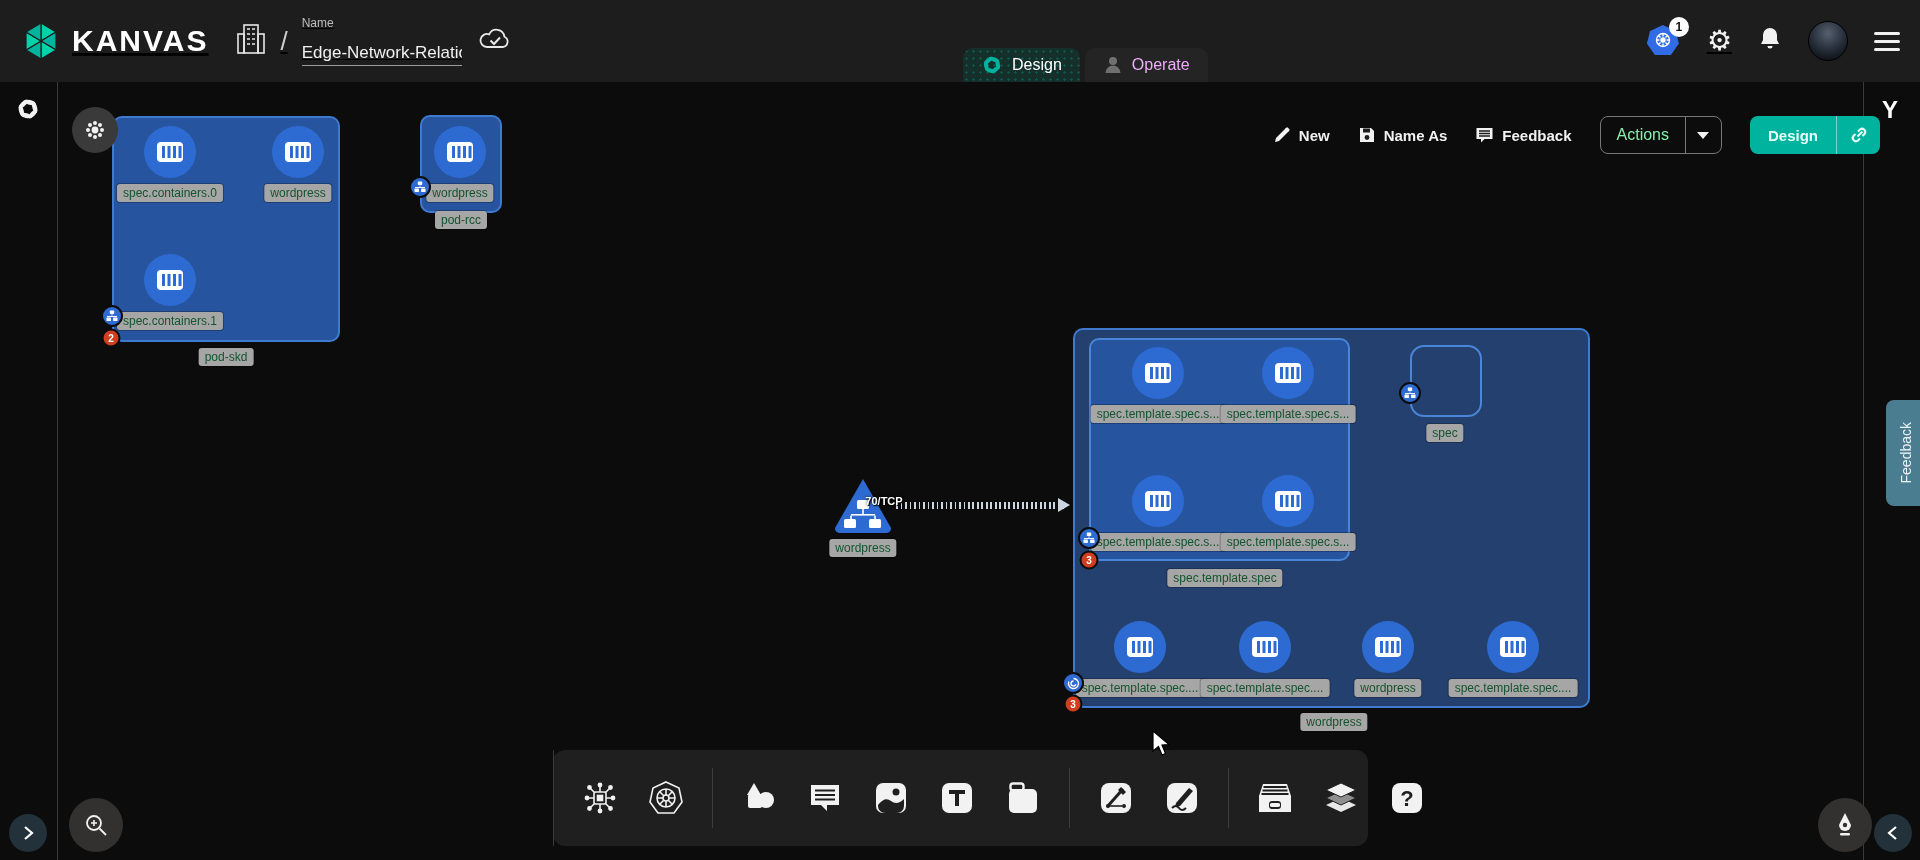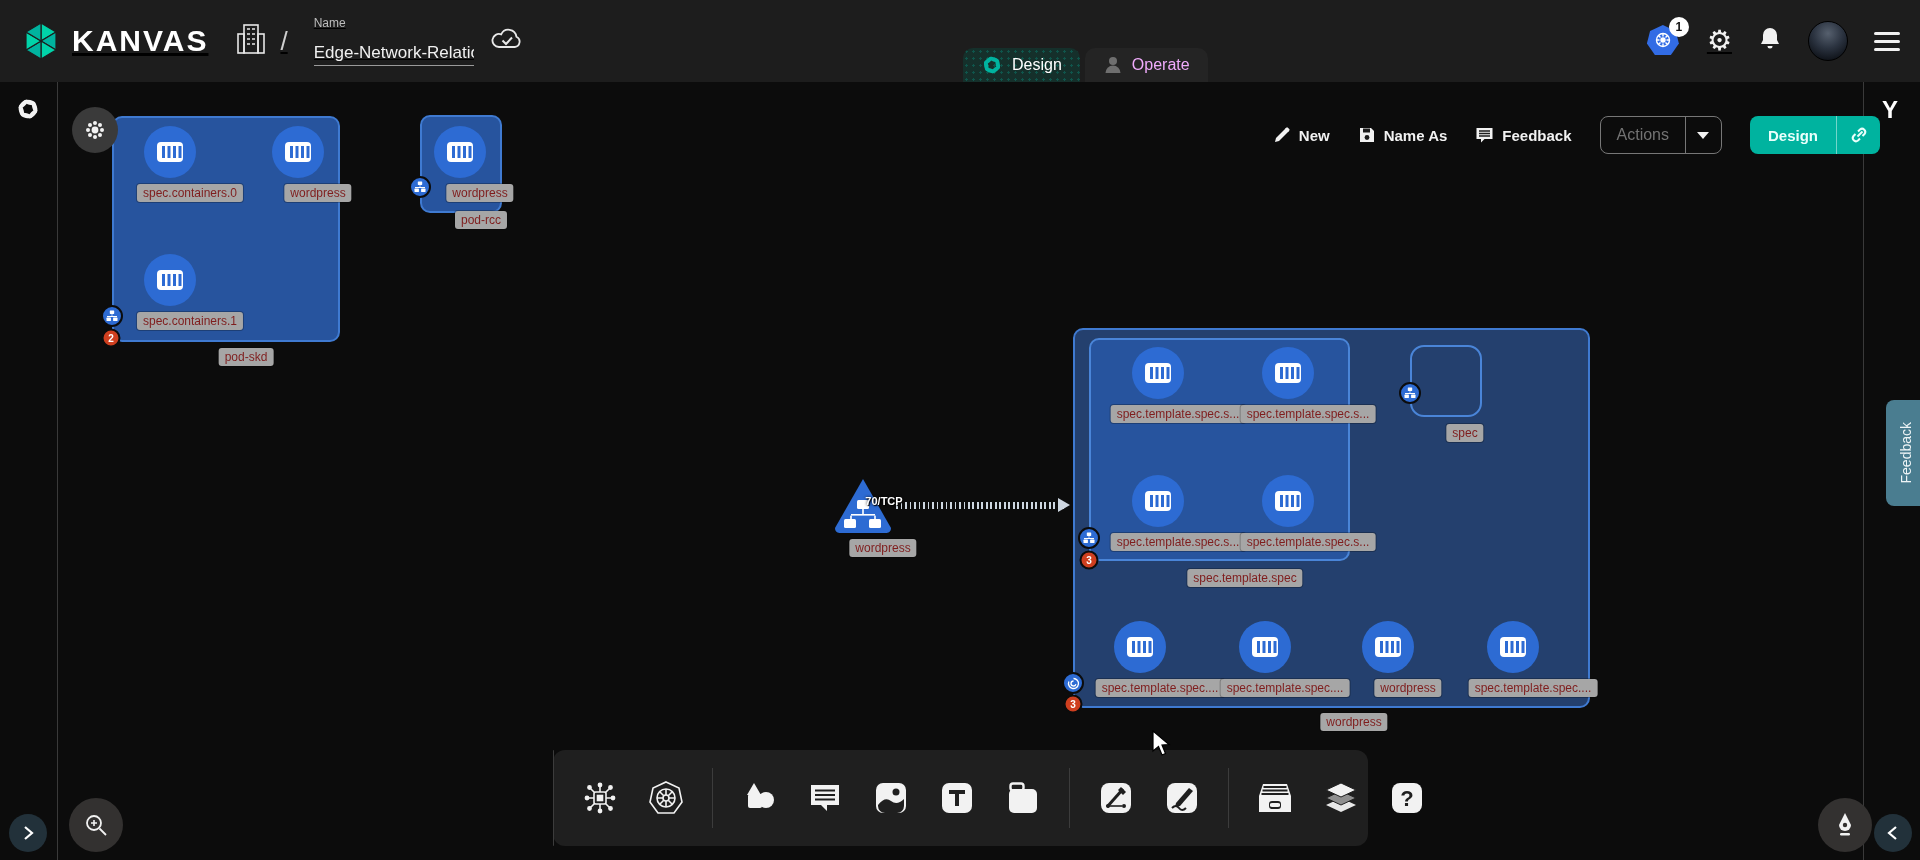--- a/index.html
+++ b/index.html
@@ -6,21 +6,21 @@
   html,body { width:1920px; height:860px; overflow:hidden; background:#0c0c0c;
     font-family:"Liberation Sans", sans-serif; }
   .abs { position:absolute; }
 
   
   #header { position:absolute; left:0; top:0; width:1920px; height:82px;
     background:#1d1d1d; display:flex; align-items:center; padding:0 20px; z-index:50;text-decoration:underline; }
   .brand { display:flex; align-items:center; gap:10px; }
   .brand-text { color:#fff; font-size:30px; font-weight:bold; letter-spacing:2px; }
   .hdr-sep { color:#cfcfcf; font-size:26px; margin:0 14px; font-weight:300; }
-  .name-wrap { display:flex; flex-direction:column; margin-left:12px;gap:9px; }
+  .name-wrap { display:flex; flex-direction:column; margin-left:0;gap:9px; }
   .name-cap { color:#bdbdbd; font-size:12px; margin-bottom:2px; }
   .name-input { background:transparent; border:none; border-bottom:1px solid #9a9a9a;
     color:#f0f0f0; font-size:17px; width:160px; padding:2px 0; outline:none;
     font-family:"Liberation Sans", sans-serif; }
   .cloud-ic { margin-left:16px; }
 
   
   #tabs { position:absolute; left:963px; bottom:0; display:flex; gap:5px; }
   .tab { height:34px; display:flex; align-items:center; gap:9px; padding:0 18px;
     border-radius:10px 10px 0 0; font-size:16px; }
@@ -47,41 +47,41 @@
   
   #canvas { position:absolute; left:0; top:82px; width:1920px; height:778px; background:#0c0c0c; }
   .v-div { position:absolute; top:0; bottom:0; width:1px; background:#3a3a3a; }
 
   
   #actionbar { position:absolute; top:34px; right:40px; height:38px; display:flex;
     align-items:center; gap:28px; z-index:40; }
   .act-item { display:flex; align-items:center; gap:8px; color:#f2f2f2; font-size:15px;
     font-weight:bold; cursor:pointer; }
   .btn-actions { display:flex; align-items:stretch; border:1px solid #777; border-radius:8px;
-    color:#737373; font-size:16px; height:38px; overflow:hidden; }
+    color:#86efac; font-size:16px; height:38px; overflow:hidden; }
   .btn-actions .main { padding:0 16px; display:flex; align-items:center; }
   .btn-actions .caret { width:36px; display:flex; align-items:center; justify-content:center;
     border-left:1px solid #777; }
   .caret-down { width:0; height:0; border-left:6px solid transparent;
     border-right:6px solid transparent; border-top:7px solid #f2f2f2; }
   .btn-share { display:flex; align-items:stretch; background:#00b39f; border-radius:8px;
     height:38px; overflow:hidden; color:#eafffb; font-size:15px; font-weight:bold; }
   .btn-share .main { padding:0 18px; display:flex; align-items:center; }
   .btn-share .link { width:44px; display:flex; align-items:center; justify-content:center;
     border-left:1px solid rgba(255,255,255,.45); }
 
   
   .group { position:absolute; border:2px solid #3f7ad1; border-radius:10px; }
   .fill-light { background:#27549e; }
   .fill-dark  { background:#24406e; }
   .node { position:absolute; width:52px; height:52px; border-radius:50%;
     background:#2d6bd3; display:flex; align-items:center; justify-content:center; z-index:6; }
   .nlabel { position:absolute; transform:translate(-50%,-50%); background:#a6a6a6;
-    color:#7f1d1d; font-size:12px; padding:2px 6px; border-radius:3px; white-space:nowrap;
-    z-index:8; box-shadow:0 0 0 1px rgba(0,0,0,.25);margin-left:20px; }
+    color:#14532d; font-size:12px; padding:2px 6px; border-radius:3px; white-space:nowrap;
+    z-index:8; box-shadow:0 0 0 1px rgba(0,0,0,.25); }
   .port { position:absolute; width:22px; height:22px; border-radius:50%; background:#2d6bd3;
     border:2px solid #0c0c0c; display:flex; align-items:center; justify-content:center;
     transform:translate(-50%,-50%); z-index:9; }
   .obadge { position:absolute; width:19px; height:19px; border-radius:50%; background:#cf3f1f;
     border:2px solid #0c0c0c; color:#fff; font-size:10px; font-weight:bold;
     display:flex; align-items:center; justify-content:center; transform:translate(-50%,-50%);
     z-index:9; }
   .edge { position:absolute; height:7px;
     background-image:repeating-linear-gradient(90deg,#cdd6e0 0 1.5px, transparent 1.5px 4.5px);
     z-index:4; }

